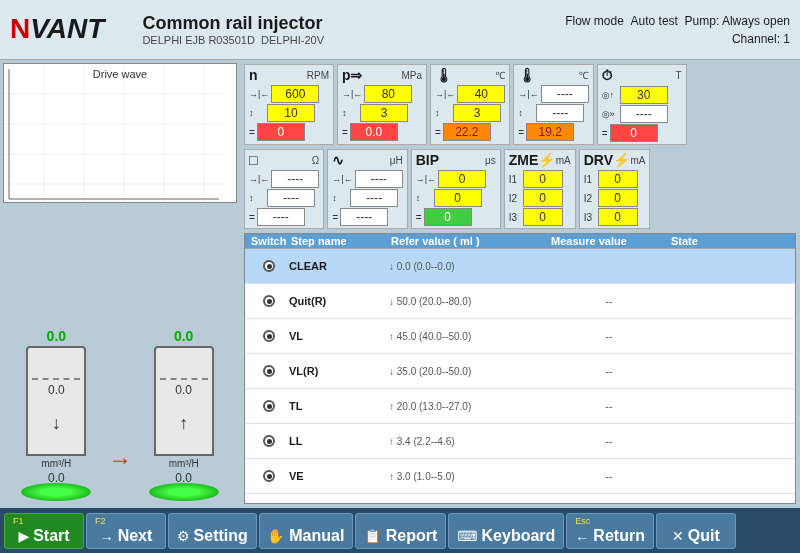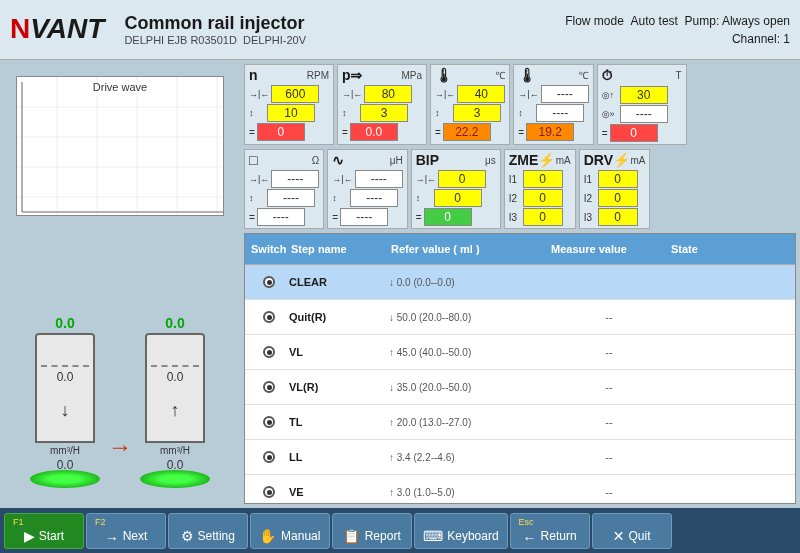--- a/index.html
+++ b/index.html
@@ -26,21 +26,21 @@
       align-items: flex-start;
       gap: 10px;
     }
     .logo-text {
       font-size: 28px;
       font-weight: bold;
       color: #1a1a1a;
       font-style: italic;
     }
     .title-area {
-      margin-left: 10px;
+      margin-left: 28px;
     }
     .title-main {
       font-size: 18px;
       font-weight: bold;
       color: #1a1a1a;
     }
     .title-sub {
       font-size: 11px;
       color: #444;
     }
@@ -55,21 +55,21 @@
     
     .main-content {
       display: flex;
       height: calc(553px - 60px - 45px);
       background: #b8ccd8;
     }
 
     
     .left-panel {
       width: 240px;
-      padding: 16px;
+      padding: 3px;
       display: flex;
       flex-direction: column;
       gap: 12px;
     }
 
     .drive-wave-box {
       background: white;
       border: 1px solid #888;
       height: 140px;
       display: flex;
@@ -262,21 +262,21 @@
       overflow: hidden;
     }
 
     .table-header {
       display: grid;
       grid-template-columns: 40px 100px 160px 120px 80px;
       background: #5c9fd4;
       color: white;
       font-size: 11px;
       font-weight: bold;
-      padding: 8px 4px;
+      padding: 0 4px;
       border-bottom: 1px solid #aaa;
     }
     .table-header div { padding: 1px 2px; }
 
     .table-row {
       display: grid;
       grid-template-columns: 40px 100px 160px 120px 80px;
       font-size: 11px;
       padding: 11px 4px;
       border-bottom: 1px solid #e0e0e0;
@@ -355,22 +355,22 @@
     }
     .btn-content {
       display: flex;
       align-items: center;
       gap: 4px;
     }
     .btn-icon {
       font-size: 14px;
     }
     .btn-label {
-      font-size: 12px;
-      font-weight: normal;
+      font-size: 16px;
+      font-weight: bold;
     }
     .zme-row, .drv-row {
       display: flex;
       align-items: center;
       gap: 2px;
       font-size: 10px;
     }
     .zme-label, .drv-label {
       min-width: 12px;
       font-size: 10px;

